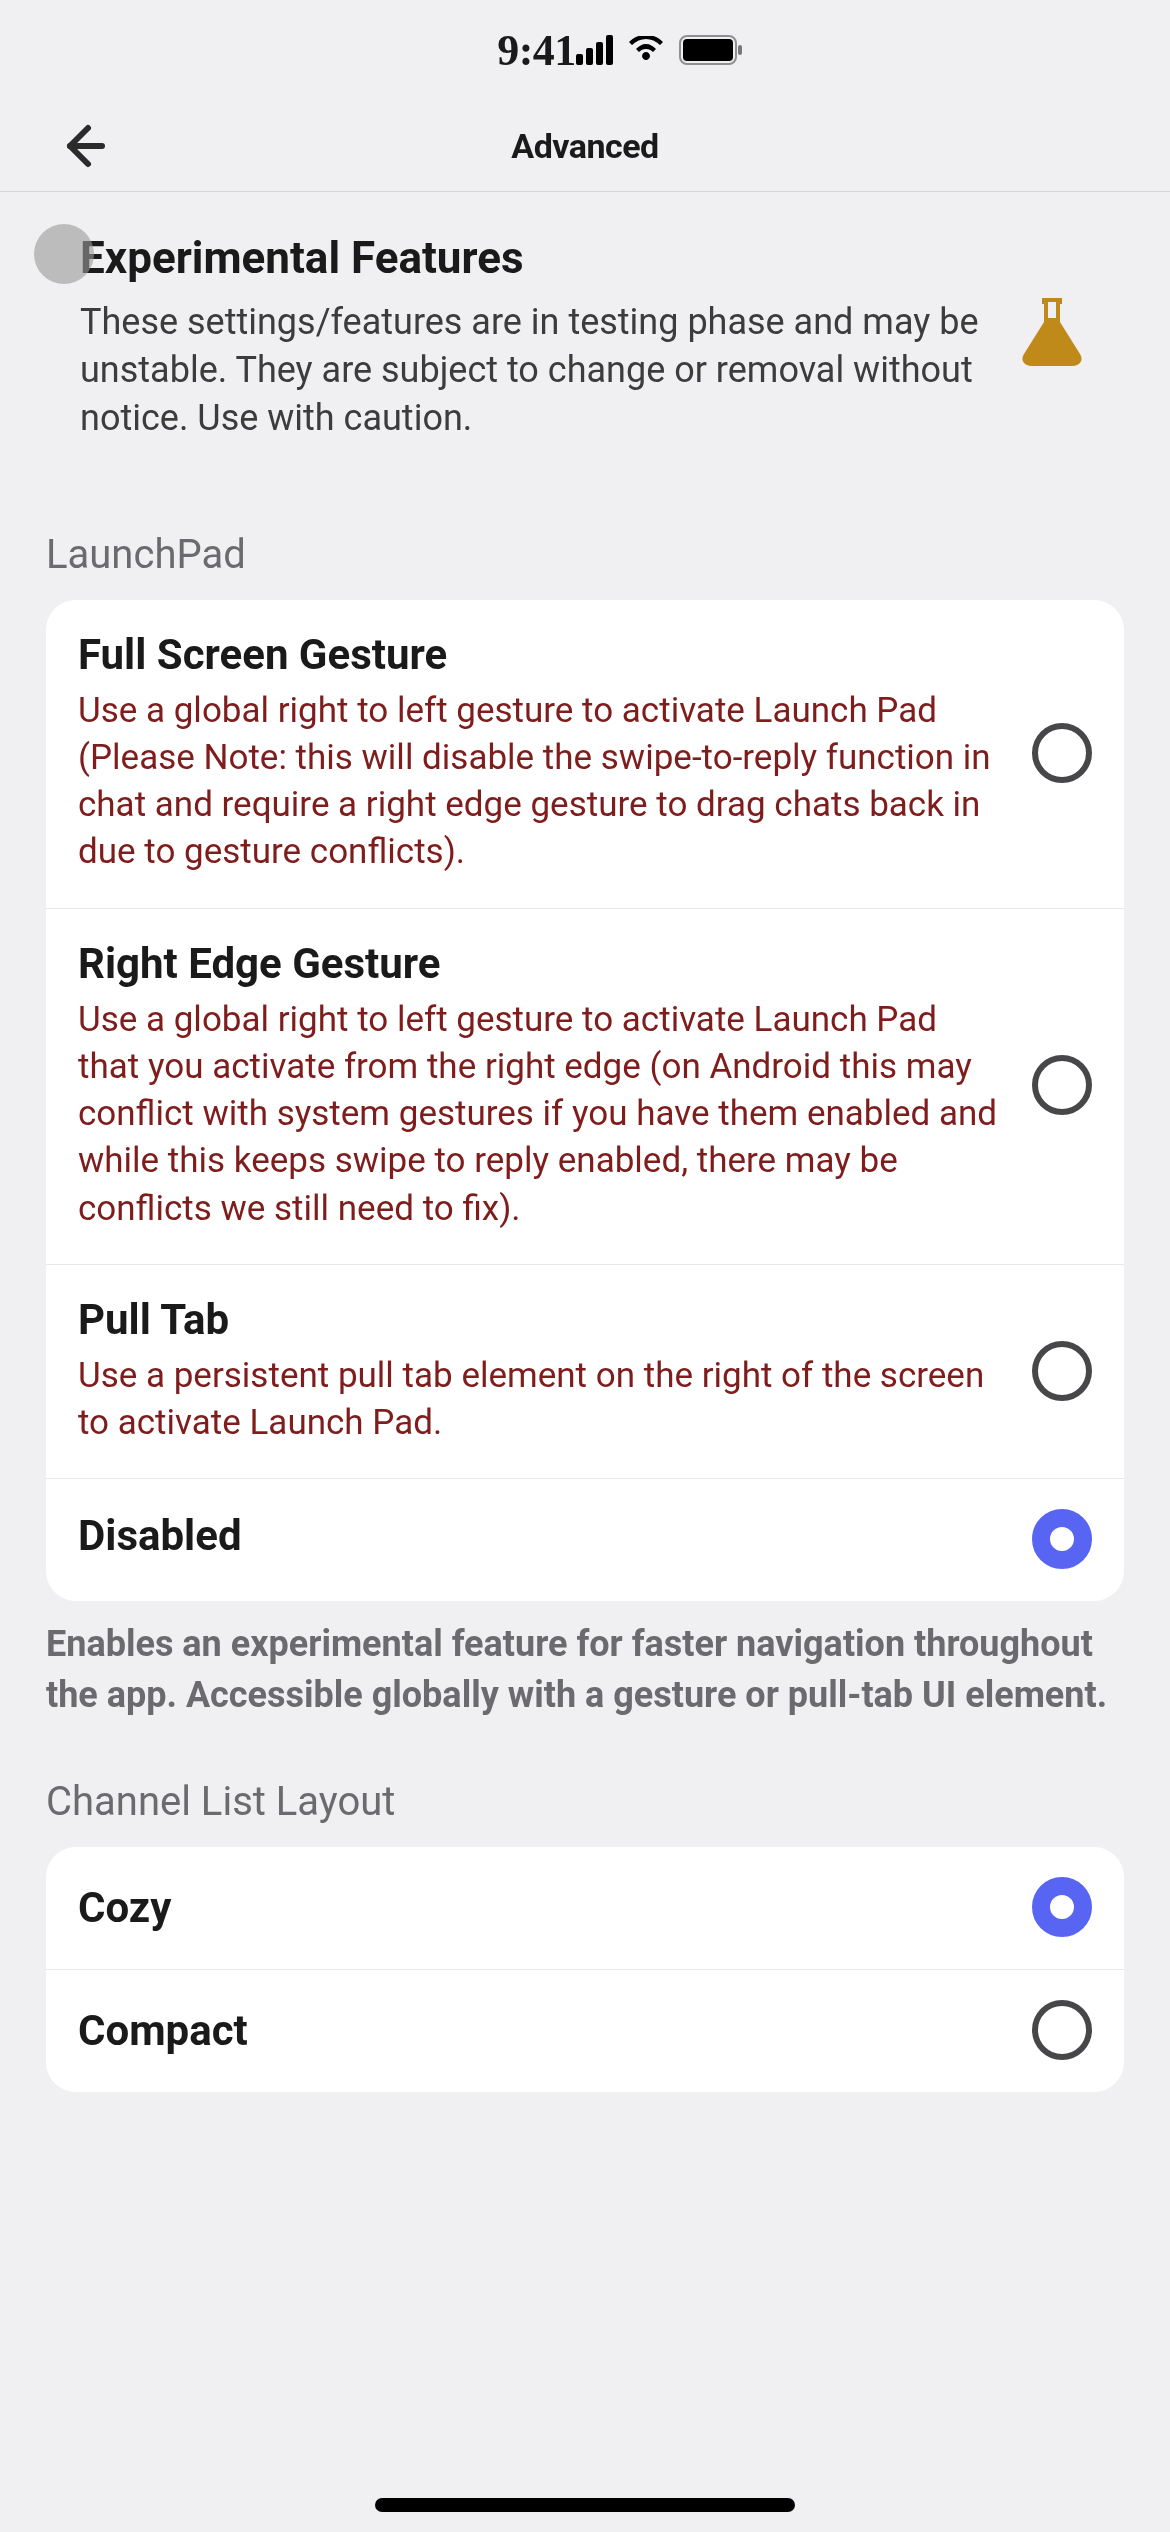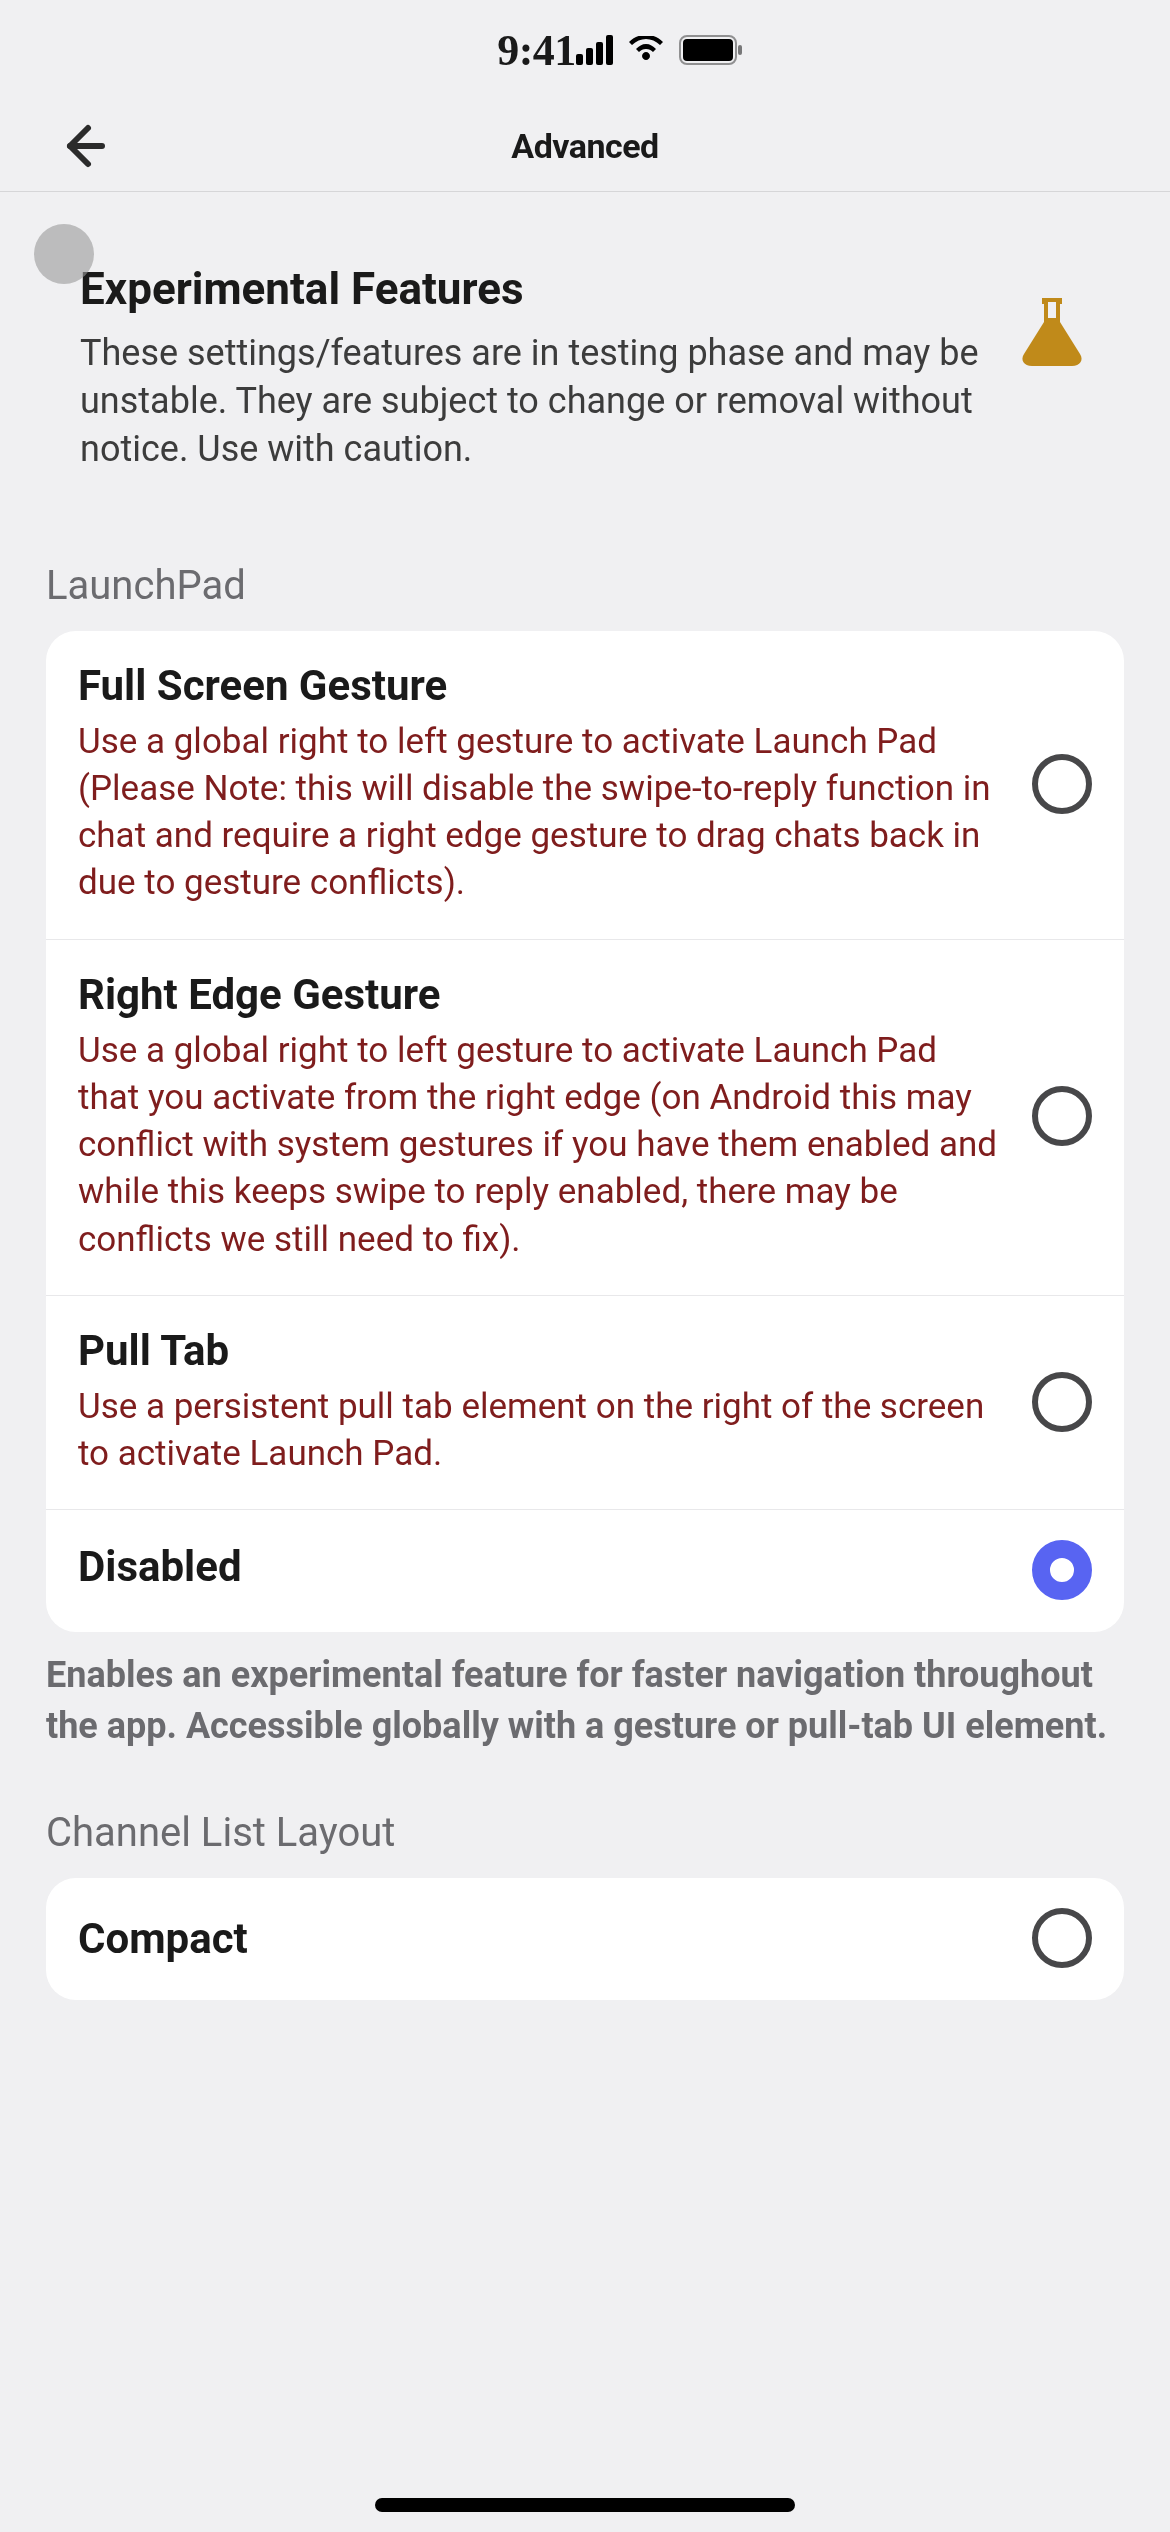--- a/index.html
+++ b/index.html
@@ -84,21 +84,21 @@
   .content::-webkit-scrollbar { width: 10px; }
   .content::-webkit-scrollbar-thumb { background: #bcbcbe; border-radius: 5px; }
 
   
   .exp-block {
     padding: 40px 80px 30px 80px;
     display: flex;
     align-items: flex-start;
     gap: 30px;
   }
-  .exp-text { flex: 1; margin-top: 31px; }
+  .exp-text { flex: 1; }
   .exp-title {
     font-size: 44px;
     font-weight: 700;
     margin-bottom: 14px;
   }
   .exp-desc {
     font-size: 36px;
     line-height: 1.34;
     color: #3c3c3c;
   }
@@ -267,23 +267,29 @@
       </div>
       <div class="radio selected"></div>
     </div>
   </div>
 
   <div class="section-footer">Enables an experimental feature for faster navigation throughout the app. Accessible globally with a gesture or pull-tab UI element.</div>
 
   <div class="section-label">Channel List Layout</div>
 
   <div class="card">
-
     <div class="option-row simple">
       <div class="option-text">
+        <div class="option-title">Cozy</div>
+      </div>
+      <div class="radio selected"></div>
+    </div>
+
+    <div class="option-row simple">
+      <div class="option-text">
         <div class="option-title">Compact</div>
       </div>
       <div class="radio"></div>
     </div>
   </div>
 
 </div>
 
 <div class="home-indicator"></div>
 

